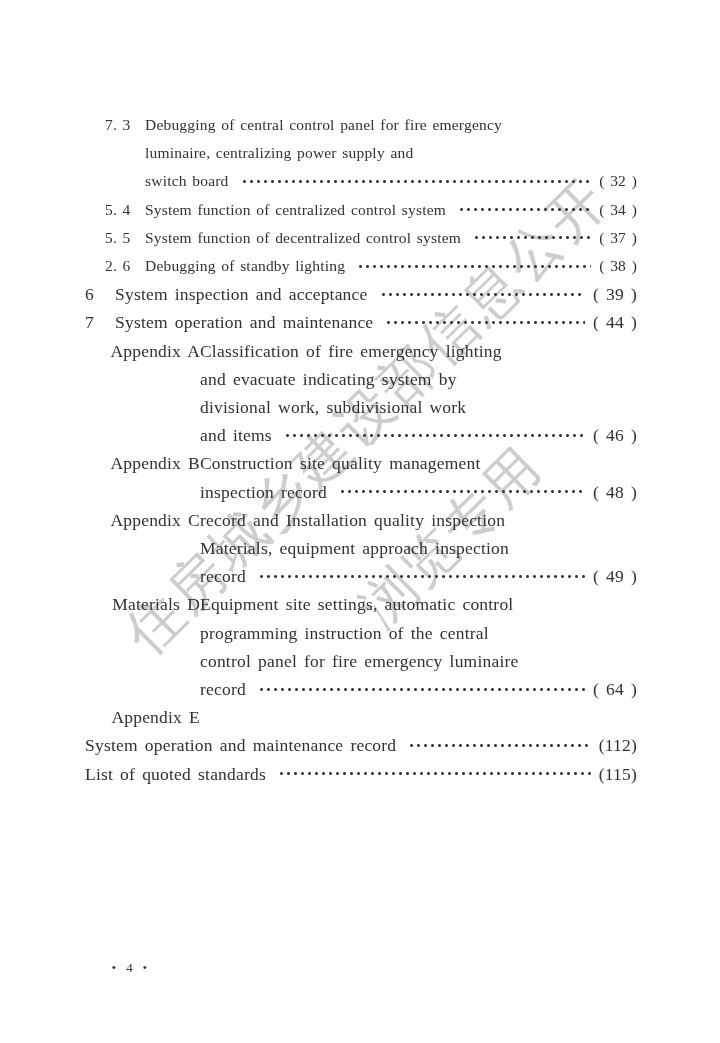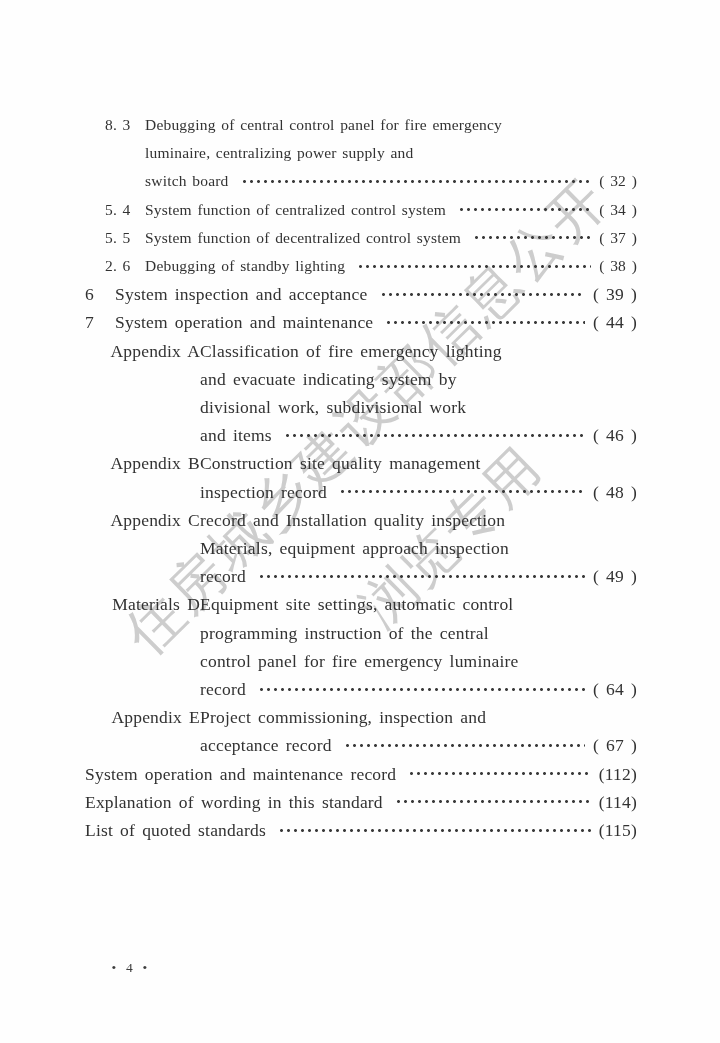--- a/index.html
+++ b/index.html
@@ -77,21 +77,21 @@
 
 <div class="page">
 
   <div class="watermark">
     <div class="wm-line wm-line1">住房城乡建设部信息公开</div>
     <div class="wm-line wm-line2">浏览专用</div>
   </div>
 
   <div class="toc" id="toc">
       <div class="entry sub">
-        <span class="label">8. 3</span>
+        <span class="label">7. 3</span>
         <div class="content">
           <div class="line">
             <span class="text">Debugging of central control panel for fire emergency</span>
           </div>
           <div class="line">
             <span class="text">luminaire, centralizing power supply and</span>
           </div>
           <div class="line">
             <span class="text">switch board</span>
             <span class="dots"></span>
@@ -211,46 +211,27 @@
           </div>
           <div class="line">
             <span class="text">record</span>
             <span class="dots"></span>
             <span class="pagenum">( 64 )</span>
           </div>
         </div>
       </div>
       <div class="entry appendix">
         <span class="label">Appendix E</span>
-        <div class="content">
-          <div class="line">
-            <span class="text">Project commissioning, inspection and</span>
-          </div>
-          <div class="line">
-            <span class="text">acceptance record</span>
-            <span class="dots"></span>
-            <span class="pagenum">( 67 )</span>
-          </div>
-        </div>
       </div>
       <div class="entry appendix">
         <div class="content">
           <div class="line">
             <span class="text">System operation and maintenance record</span>
             <span class="dots"></span>
             <span class="pagenum">(112)</span>
-          </div>
-        </div>
-      </div>
-      <div class="entry plain">
-        <div class="content">
-          <div class="line">
-            <span class="text">Explanation of wording in this standard</span>
-            <span class="dots"></span>
-            <span class="pagenum">(114)</span>
           </div>
         </div>
       </div>
       <div class="entry plain">
         <div class="content">
           <div class="line">
             <span class="text">List of quoted standards</span>
             <span class="dots"></span>
             <span class="pagenum">(115)</span>
           </div>

